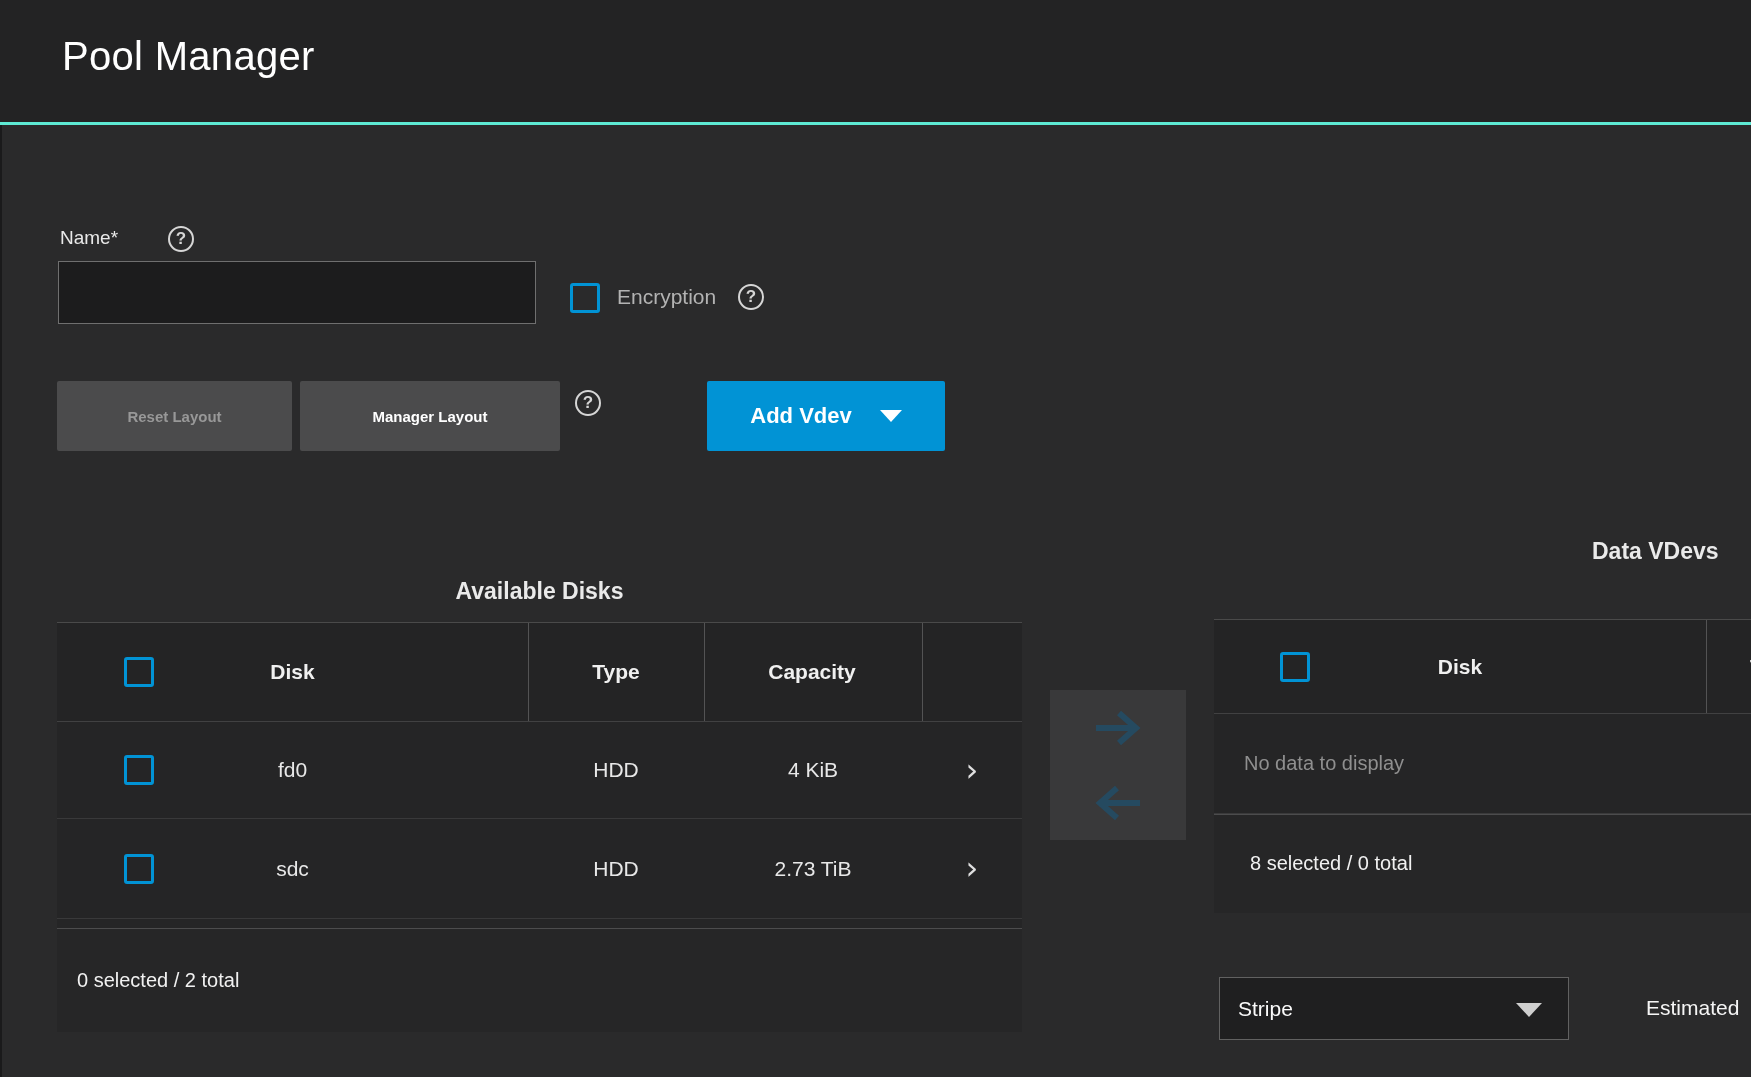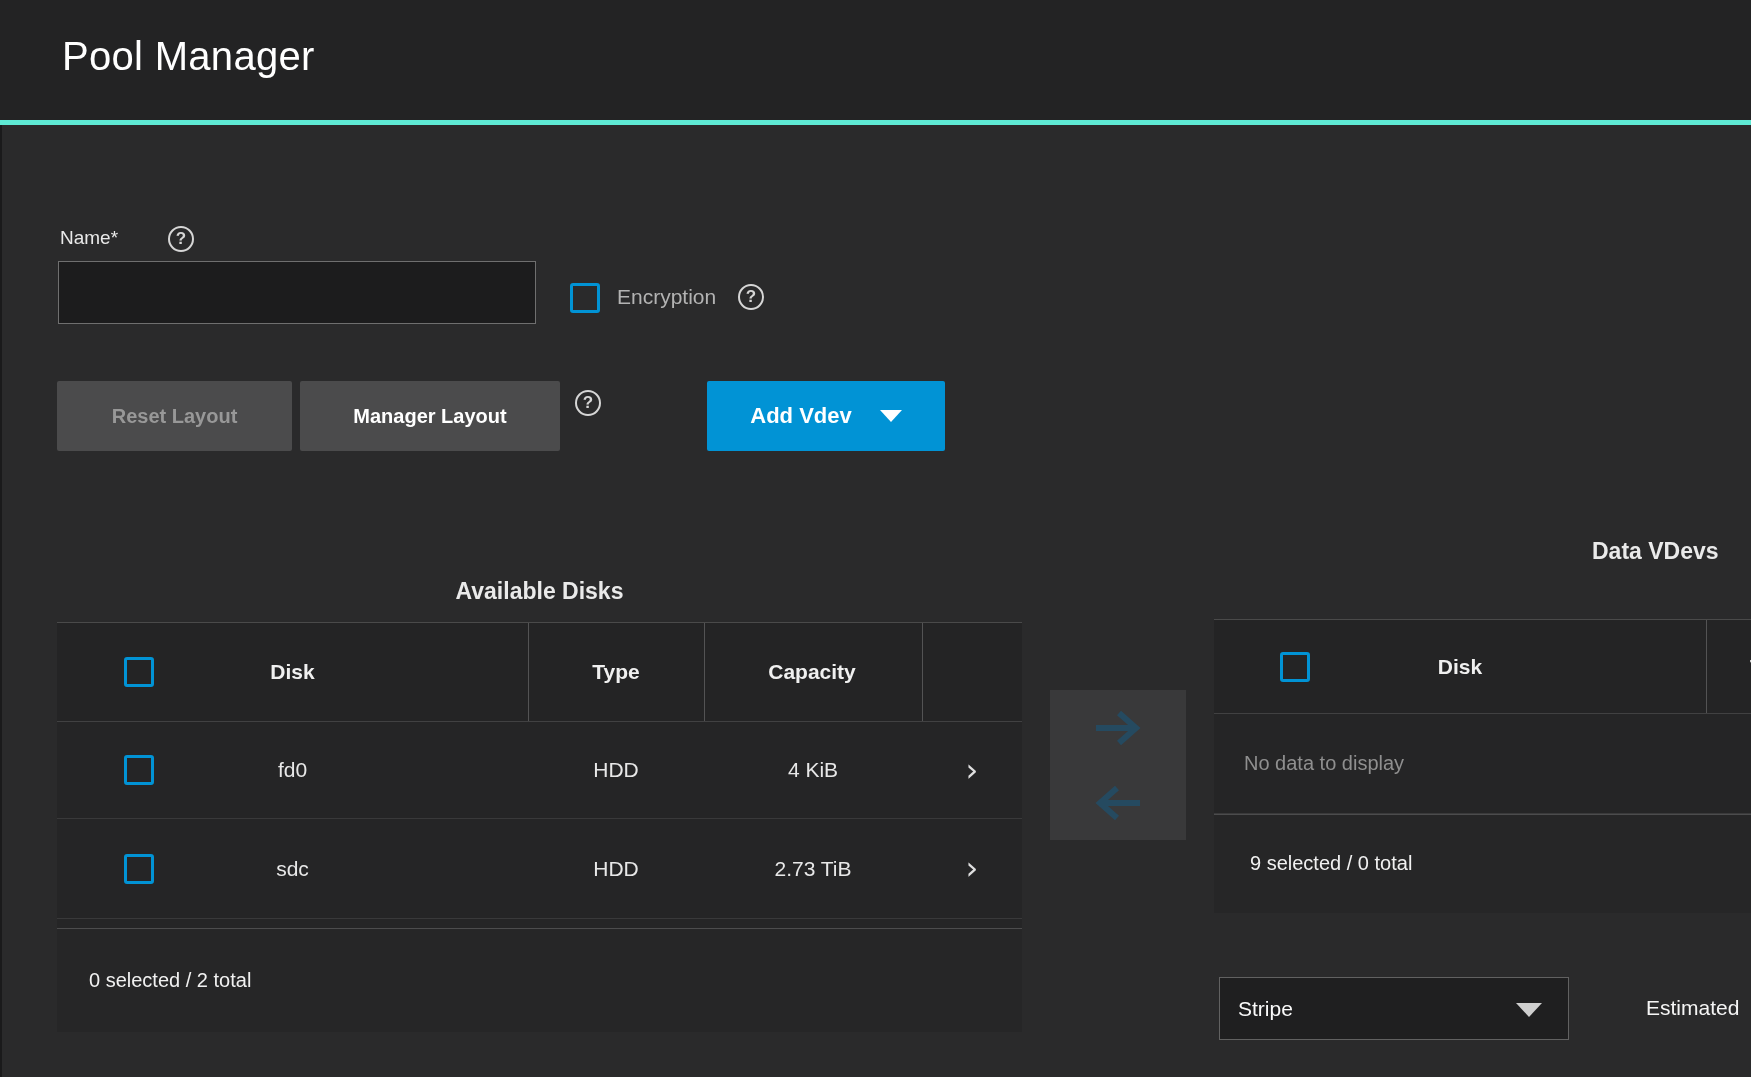--- a/index.html
+++ b/index.html
@@ -14,21 +14,21 @@
     overflow: hidden;
   }
   .edge-left {
     position: absolute; left: 0; top: 0; width: 2px; height: 1077px;
     background: #1a1a1b;
   }
 
   
   .header-strip {
     position: absolute; left: 0; top: 0; width: 100%; height: 125px;
-    background: #232324; border-bottom: 5px solid #5eead4;
+    background: #232324; border-bottom: 3px solid #5eead4;
   }
   .page-title {
     position: absolute; left: 62px; top: 34px;
     font-size: 40px; font-weight: 400; color: #ffffff; letter-spacing: 0.3px;
   }
 
   
   .help-icon {
     position: absolute; width: 26px; height: 26px;
     border: 2px solid #d6d6d6; border-radius: 50%;
@@ -56,21 +56,21 @@
   .encryption-label {
     position: absolute; left: 617px; top: 285px;
     font-size: 21px; color: #b3b3b3; cursor: pointer;
   }
 
   
   .btn {
     position: absolute; top: 381px; height: 70px;
     border: none; border-radius: 2px;
     font-family: "Liberation Sans", sans-serif;
-    font-size: 20px; font-weight: 700; cursor: pointer;
+    font-size: 15px; font-weight: 700; cursor: pointer;
   }
   .btn-reset { left: 57px; width: 235px; background: #4b4b4c; color: #989898; cursor: default; }
   .btn-suggest { left: 300px; width: 260px; background: #4b4b4c; color: #ffffff; }
   .btn-add-vdev {
     left: 707px; width: 238px; background: #0193d5; color: #ffffff;
     display: flex; align-items: center; justify-content: center; gap: 28px;
     font-size: 22px;
   }
   .caret-down {
     width: 0; height: 0;
@@ -224,21 +224,21 @@
       <span class="checkbox" style="left:67px; top:35px;"></span>
       <div class="td" style="left:0; width:471px; line-height:99px;">sdc</div>
       <div class="td" style="left:471px; width:176px; line-height:99px;">HDD</div>
       <div class="td" style="left:647px; width:218px; line-height:99px;">2.73 TiB</div>
       <button class="expand-btn" style="left:865px; line-height:95px;"><span>›</span></button>
     </div>
 
     <div class="row-spacer"></div>
 
     <div class="tfoot">
-      <span class="summary" style="left:32px; top:0; line-height:102px;text-align:center;">0 selected / 2 total</span>
+      <span class="summary" style="left:20px; top:0; line-height:102px;text-align:center;">0 selected / 2 total</span>
     </div>
   </div>
 
   <div class="transfer-box">
     <button class="transfer-btn" aria-disabled="true">
       <svg width="48" height="38" viewBox="0 0 48 38">
         <path d="M2 19 H40 M25 4 L42 19 L25 34" stroke="#254a60" stroke-width="6" fill="none"></path>
       </svg>
     </button>
     <button class="transfer-btn" aria-disabled="true">
@@ -254,21 +254,21 @@
       <div class="th" style="left:0; width:492px;">Disk</div>
       <div class="th" style="left:536px; width:120px; text-align:left;">Type</div>
       <div class="col-divider" style="left:492px;"></div>
     </div>
 
     <div class="empty-row">
       <span class="empty-msg">No data to display</span>
     </div>
 
     <div class="tfoot">
-      <span class="summary" style="left:36px; top:0; line-height:97px;">9 selected / 0 total</span>
+      <span class="summary" style="left:36px; top:0; line-height:97px;">8 selected / 0 total</span>
     </div>
   </div>
 
   <div class="layout-select">
     <span class="value">Stripe</span>
     <span class="sel-caret"></span>
   </div>
   <div class="estimated-label">Estimated</div>
 </div>
 

